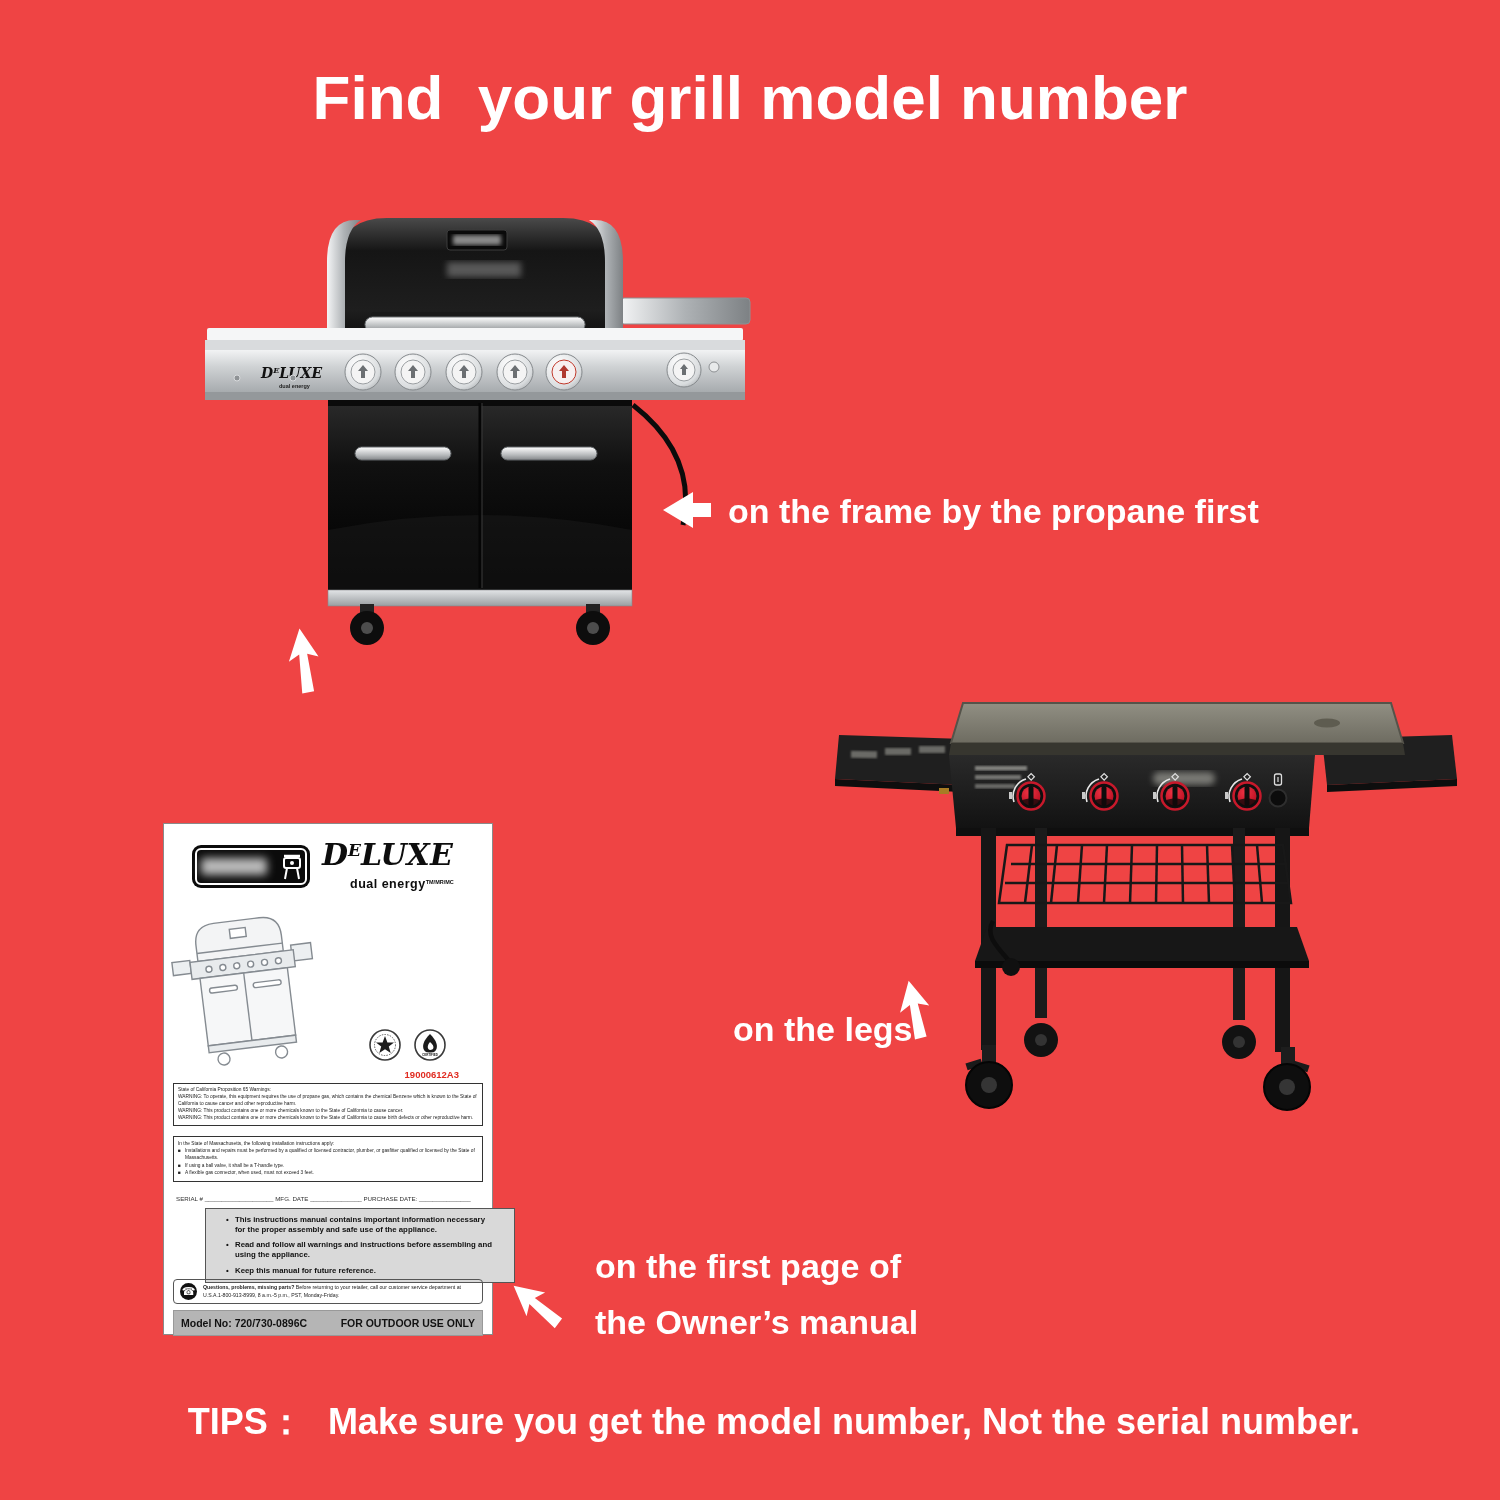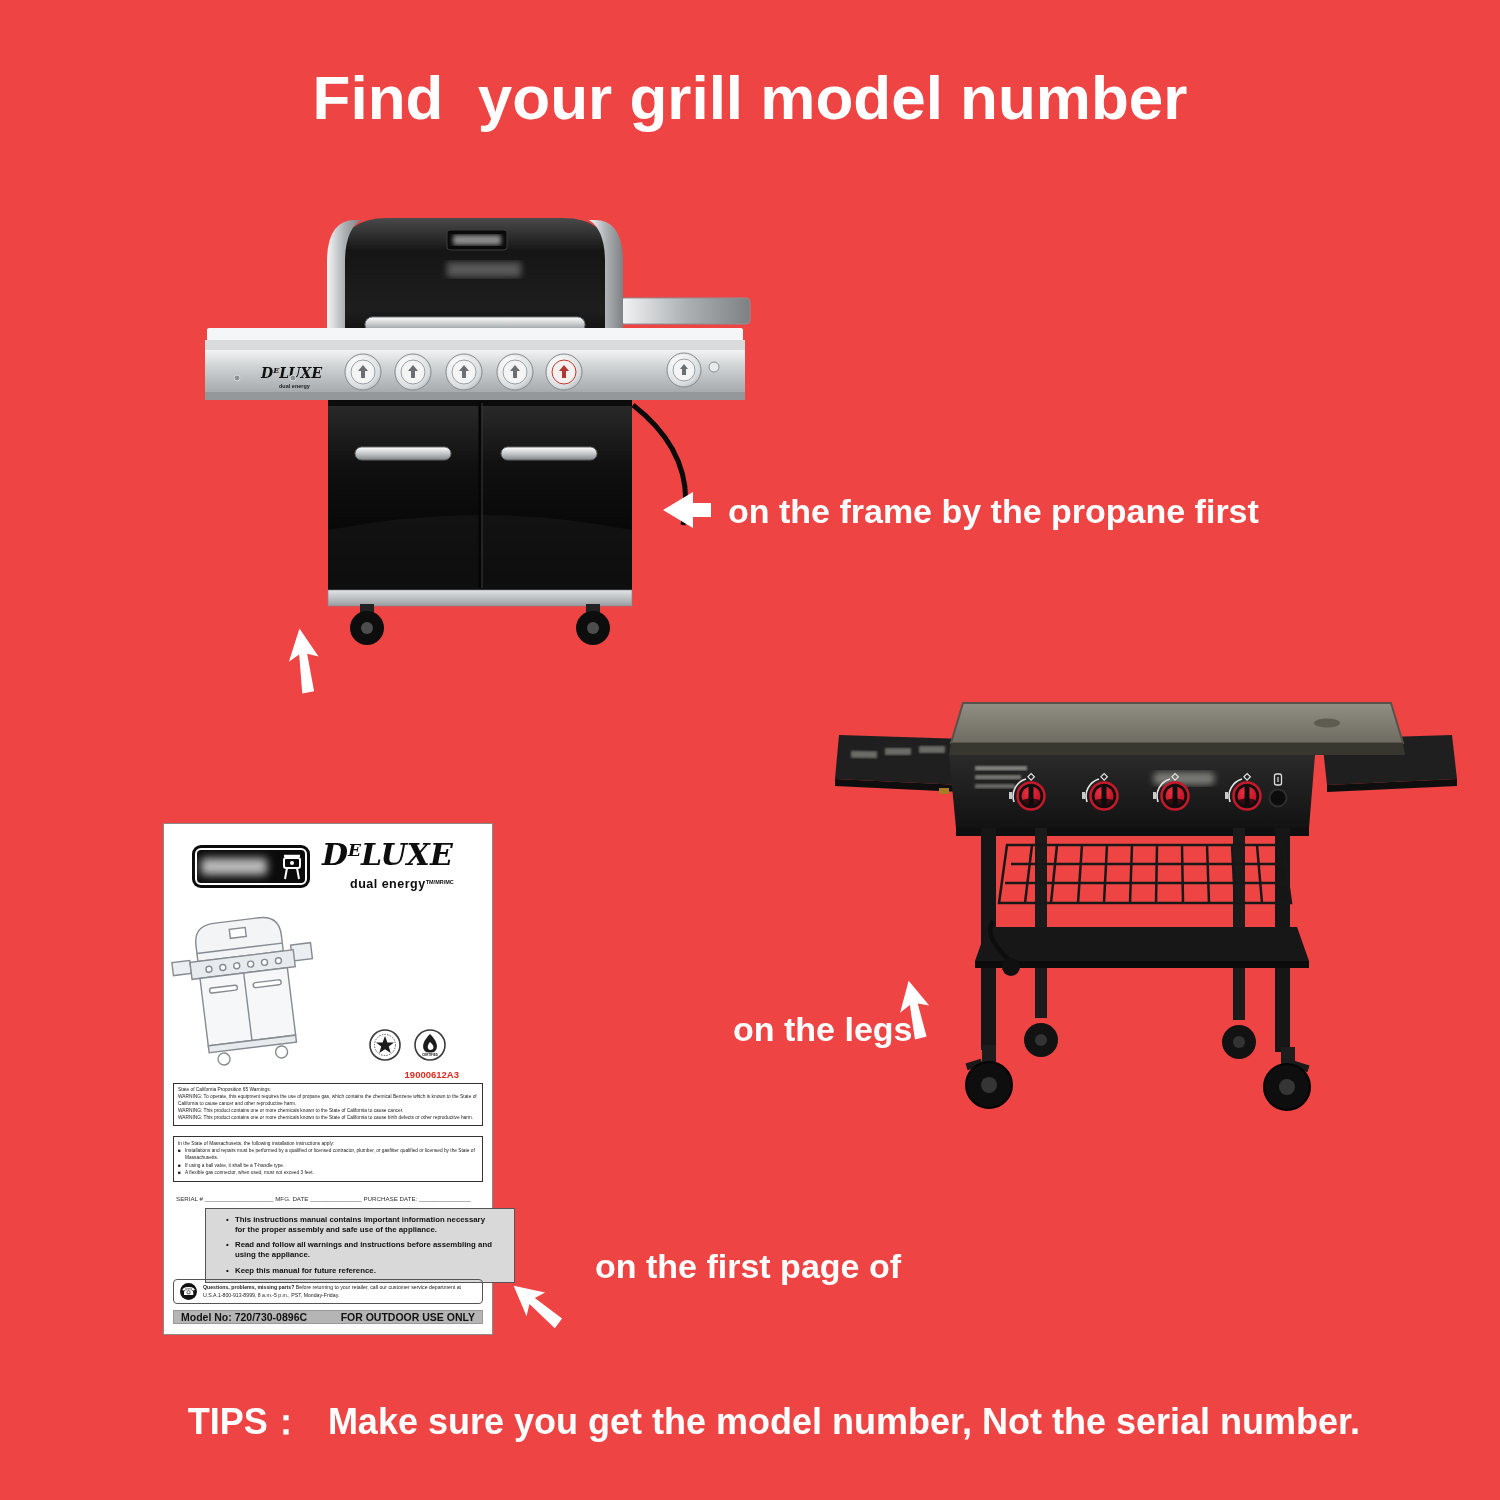--- a/index.html
+++ b/index.html
@@ -54,21 +54,21 @@
          font-weight:bold;color:#111;line-height:1.3;margin-left:32px;}
   .notesbox .itm{padding-left:9px;position:relative;margin-bottom:5px;}
   .notesbox .itm:last-child{margin-bottom:0;}
   .notesbox .itm::before{content:"•";position:absolute;left:0;}
   .qbox{position:absolute;left:9px;top:455px;width:310px;box-sizing:border-box;
         border:1px solid #555;border-radius:4px;padding:3px 6px;display:flex;gap:6px;
         align-items:center;}
   .qicon{flex:0 0 17px;width:17px;height:17px;border-radius:50%;background:#111;color:#fff;
         font-size:11px;line-height:17px;text-align:center;}
   .qtext{font-size:5.2px;line-height:1.45;color:#222;}
-  .modelbar{position:absolute;left:9px;top:486px;width:310px;height:14px;background:#b5b5b5;
+  .modelbar{position:absolute;left:9px;top:486px;width:310px;height:26px;background:#b5b5b5;
         border:1px solid #999;box-sizing:border-box;display:flex;justify-content:space-between;
         align-items:center;padding:0 7px;font-size:10.5px;font-weight:bold;color:#111;}
 </style>
 </head>
 <body>
 
 <div class="canvas">
 
   <div class="title">Find  your grill model number</div>
 
@@ -352,20 +352,21 @@
 
   <div class="note" id="note-legs">on the legs</div>
   <svg class="arr" style="left:894px;top:980px" width="44" height="62" viewBox="0 0 44 62">
     <polygon points="20,0 36,28 25,24 28,58 16,59 17,24 6,30" fill="#fff" transform="rotate(-10 22 31)"></polygon>
   </svg>
 
   <svg class="arr" style="left:512px;top:1280px" width="56" height="56" viewBox="0 0 56 56">
     <polygon points="20,0 36,28 25,24 28,58 16,59 17,24 6,30" fill="#fff" transform="translate(4,-6) rotate(-48 22 31)"></polygon>
   </svg>
   <div class="note" id="note-first1">on the first page of</div>
+  <div class="note" id="note-first2">the Owner’s manual</div>
 
   <div class="manual">
     <div class="logo-box">
       <div class="logo-blur"></div>
       <svg class="logo-grill" width="26" height="30" viewBox="0 0 26 30">
         <rect x="4" y="6" width="16" height="10" rx="2" fill="none" stroke="#fff" stroke-width="2"></rect>
         <line x1="4" y1="4" x2="20" y2="4" stroke="#fff" stroke-width="2.5"></line>
         <line x1="7" y1="16" x2="5" y2="27" stroke="#fff" stroke-width="2"></line>
         <line x1="17" y1="16" x2="19" y2="27" stroke="#fff" stroke-width="2"></line>
         <circle cx="12" cy="11" r="2" fill="#fff"></circle>

